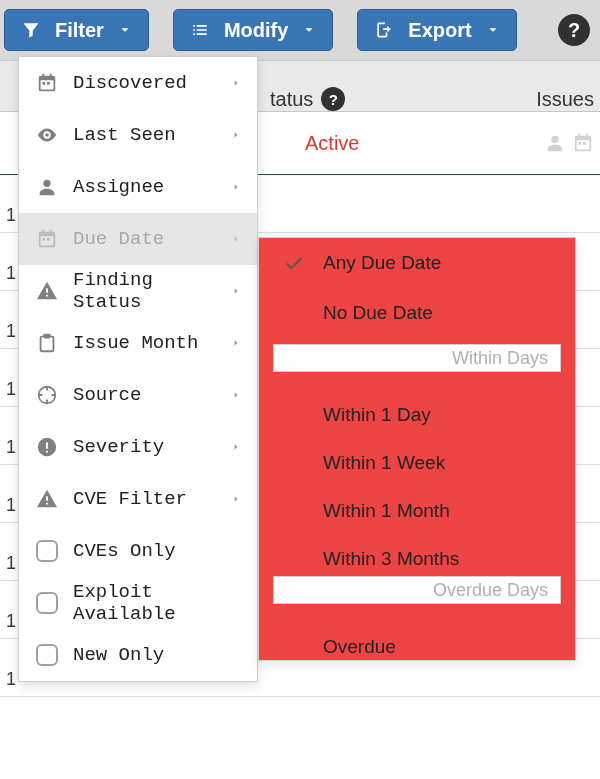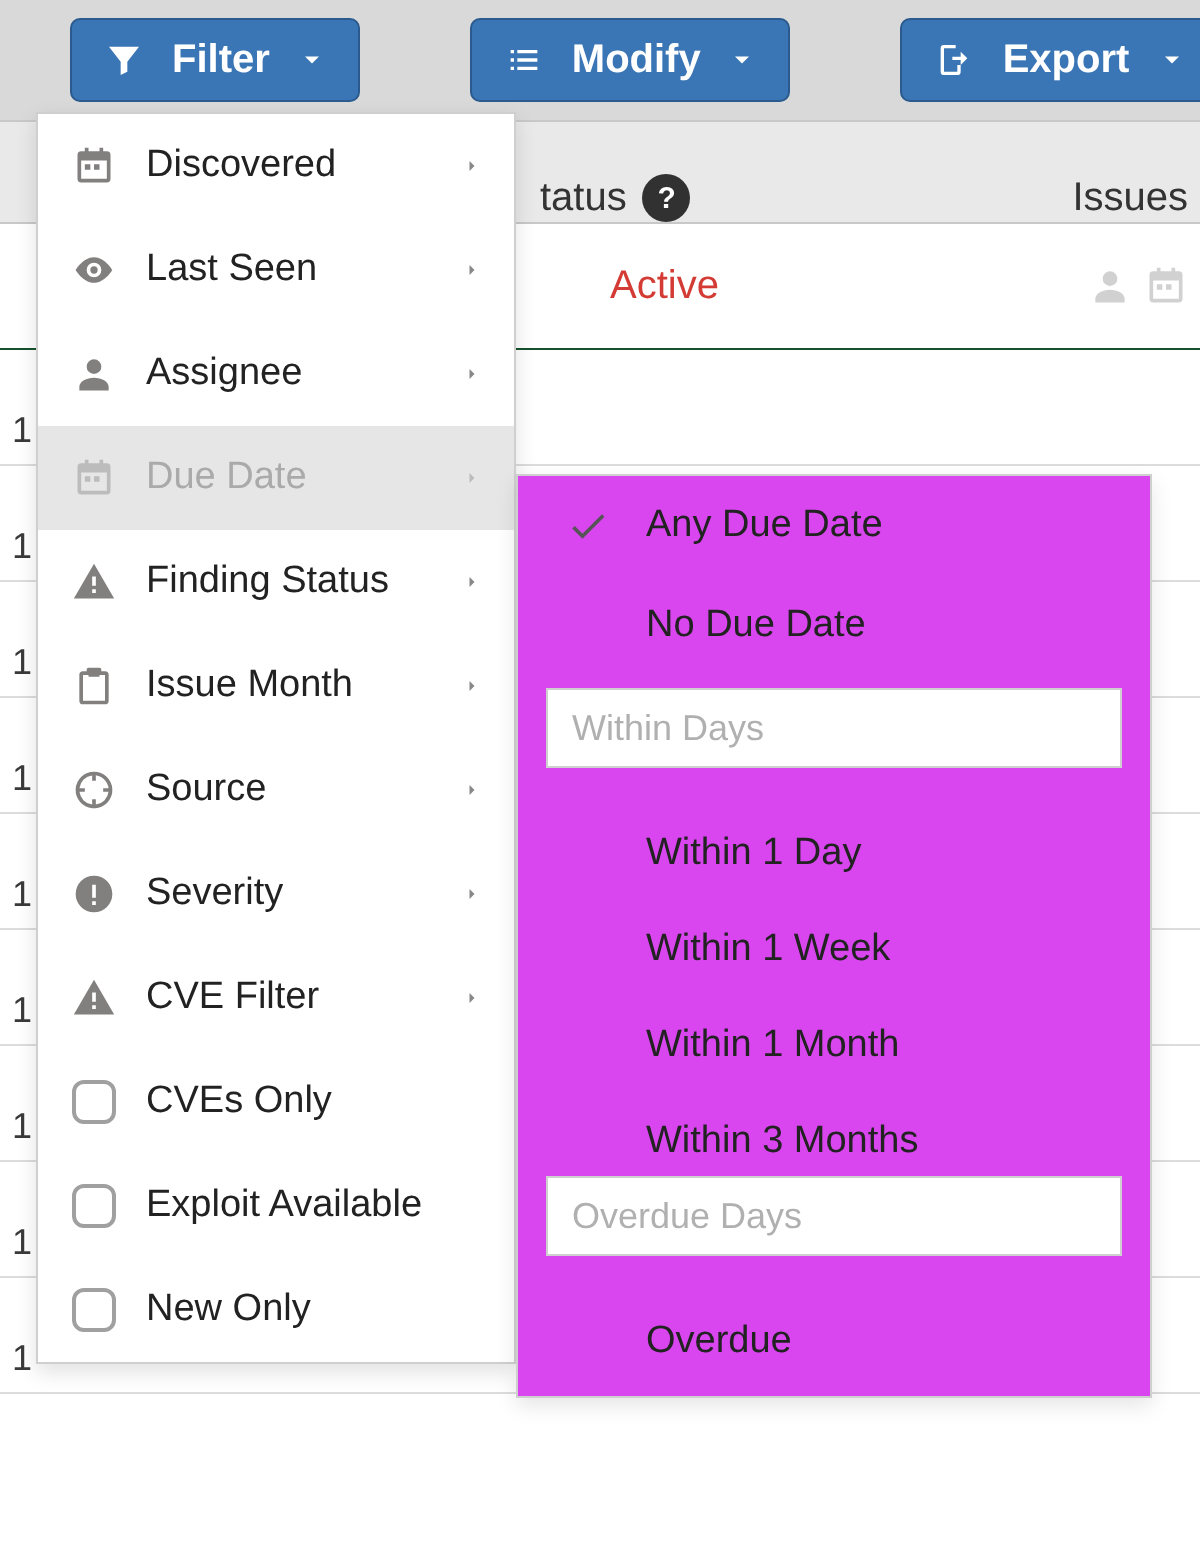--- a/index.html
+++ b/index.html
@@ -26,21 +26,20 @@
     border: 1px solid #2a5a8e;
     border-radius: 5px;
     height: 42px;
     display: inline-flex;
     align-items: center;
     padding: 0 16px;
     font-size: 20px;
     font-weight: 600;
     gap: 14px;
     cursor: pointer;
-    margin-left: 31px;
   }
   .btn svg.icon-left { width: 20px; height: 20px; fill: #fff; flex: none; }
   .btn svg.caret { width: 14px; height: 14px; fill: #fff; flex: none; }
   .help-circle {
     width: 32px; height: 32px; border-radius: 50%;
     background: #313131; color: #fff;
     display: inline-flex; align-items: center; justify-content: center;
     font-weight: 700; font-size: 20px;
     margin-left: auto; margin-right: 6px;
   }
@@ -92,20 +91,21 @@
 
   
   .dropdown {
     position: absolute;
     left: 18px;
     top: 56px;
     width: 240px;
     background: #fff;
     border: 1px solid #cfcfcf;
     box-shadow: 0 4px 10px rgba(0,0,0,0.12);
+    font-family: Liberation Mono, monospace;
   }
   .dropdown .item {
     display: flex;
     align-items: center;
     height: 52px;
     padding-left: 12px;
     font-size: 19px;
     color: #222;
     cursor: pointer;
     position: relative;
@@ -126,49 +126,50 @@
   .dropdown .checkbox {
     width: 22px; height: 22px; border: 2px solid #a0a0a0; border-radius: 6px;
   }
 
   
   .submenu {
     position: absolute;
     left: 258px;
     top: 237px;
     width: 318px;
-    background: #d946ef;
+    background: #ef4444;
     border: 1px solid #cfcfcf;
     box-shadow: 0 4px 10px rgba(0,0,0,0.10);
-    padding-bottom: 16px;
+    padding-bottom: 2px;
   }
   .submenu .opt {
     display: flex;
     align-items: center;
     height: 50px;
     padding-left: 20px;
     font-size: 19px;
     color: #222;
     cursor: pointer;
   }
   .submenu .opt .check {
     width: 30px; display: inline-flex; justify-content: center;
   }
   .submenu .opt .check svg { width: 22px; height: 22px; fill: #555; }
   .submenu .opt .lbl { margin-left: 14px; }
   .submenu .inputwrap {
     padding: 6px 14px;
   }
   .submenu input[type=text] {
     width: 100%;
-    height: 40px;
+    height: 28px;
     border: 1px solid #cfcfcf;
     font-size: 18px;
     padding: 0 12px;
     color: #333;
+    text-align: right;
   }
   .submenu input[type=text]::placeholder { color: #b0b0b0; }
   .submenu .subopt {
     height: 48px;
     display: flex;
     align-items: flex-end;
     padding-left: 64px;
     font-size: 19px;
     color: #222;
     cursor: pointer;

